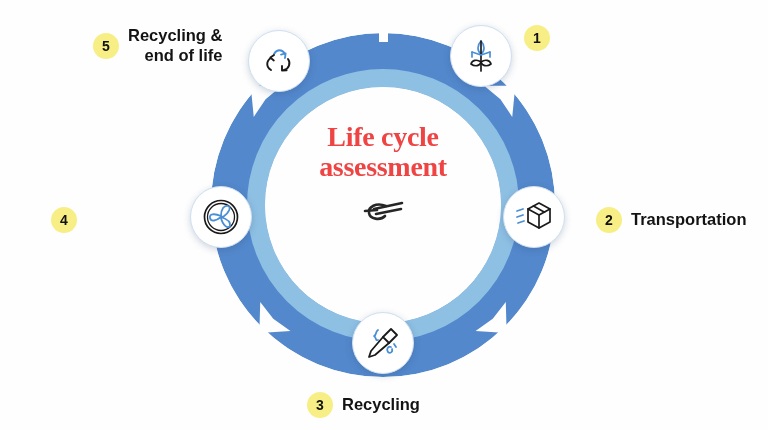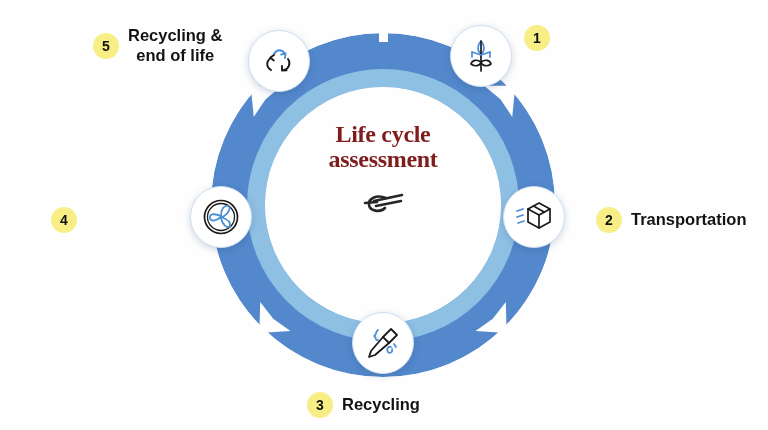--- a/index.html
+++ b/index.html
@@ -35,23 +35,23 @@
     position: absolute;
     left: 243px;
     top: 122px;
     width: 280px;
     text-align: center;
     pointer-events: none;
   }
   .center-title {
     font-family: "Liberation Serif", "DejaVu Serif", serif;
     font-weight: bold;
-    font-size: 24px;
+    font-size: 28px;
     line-height: 1.06;
-    color: #7f1d1d;
+    color: #ef4444;
     letter-spacing: -0.3px;
   }
   .center-flourish {
     margin-top: 14px;
     height: 34px;
     display: flex;
     align-items: center;
     justify-content: center;
   }
 
@@ -104,21 +104,21 @@
     line-height: 1.2;
     white-space: pre-line;
   }
 
   .label-resources      { left: 524px; top: 25px;  }
   .label-transportation { left: 596px; top: 207px; }
   .label-production     { left: 307px; top: 392px; }
   .label-operation      { left: 51px;  top: 207px; }
   .label-recycling      { left: 93px;  top: 26px;  }
   .label-recycling .label-text,
-  .label-operation .label-text { text-align: center; }
+  .label-operation .label-text { text-align: right; }
 </style>
 </head>
 <body>
 
 <div id="stage">
 
   <svg id="ring-svg" viewBox="0 0 768 430">
     <defs>
 
       <mask id="ringMask">

